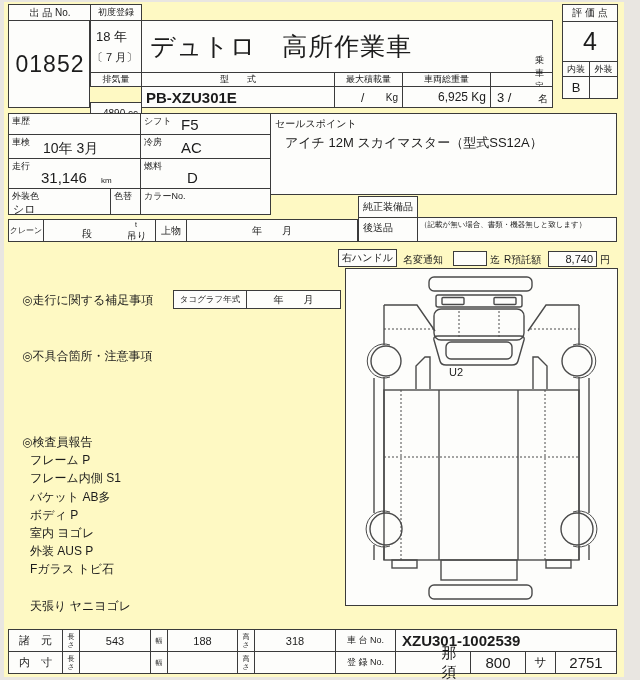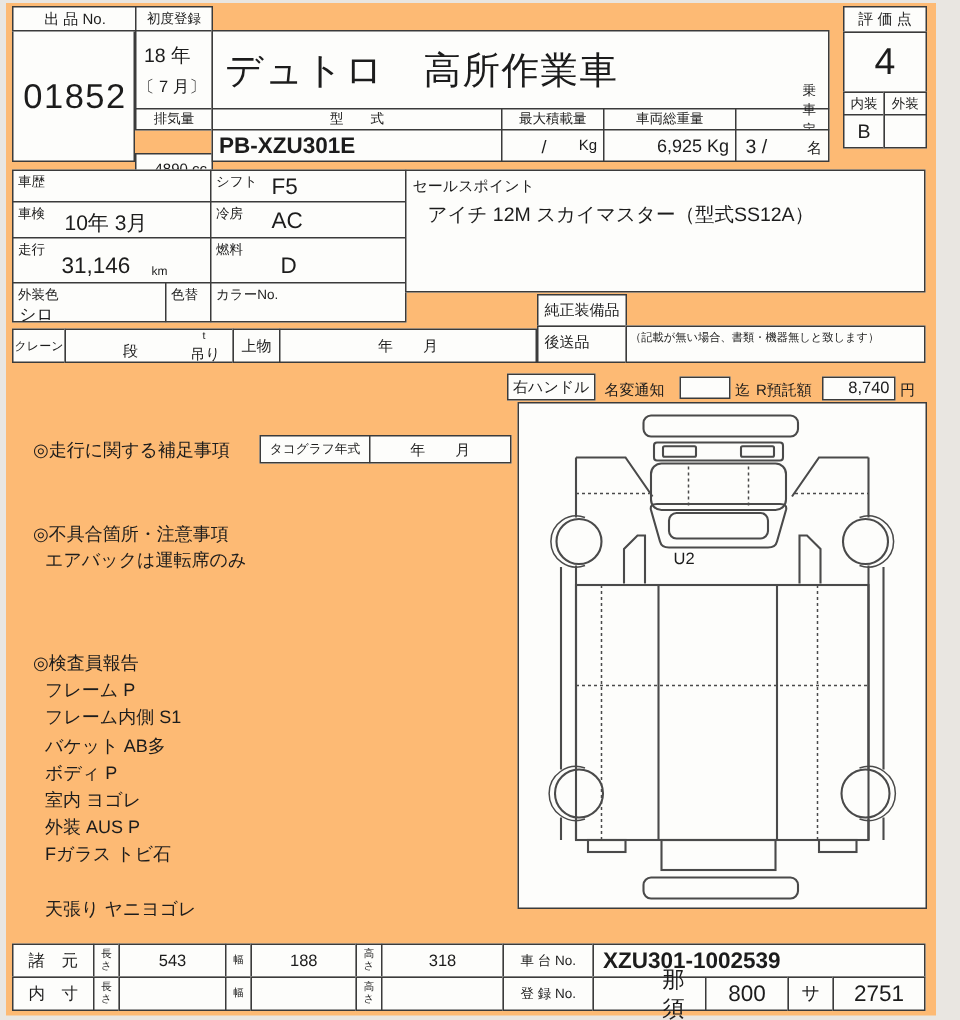--- a/index.html
+++ b/index.html
@@ -3,21 +3,21 @@
 <meta charset="utf-8">
 <style>
   html,body{margin:0;padding:0;}
   body{
     width:640px;height:680px;position:relative;
     background:#e9e6e1;
     font-family:"Liberation Sans","DejaVu Sans",sans-serif;
     color:#1c1c1c;
     -webkit-font-smoothing:antialiased;
   }
-  .sheet{position:absolute;left:4px;top:2px;width:620px;height:675px;background:#fdba74;}
+  .sheet{position:absolute;left:4px;top:2px;width:620px;height:675px;background:#fef9c3;}
   .abs{position:absolute;box-sizing:border-box;}
   .cell{border:1px solid #3b3b3b;background:#fdfdfb;}
   .ctr{display:flex;align-items:center;justify-content:center;}
   .lft{display:flex;align-items:center;justify-content:flex-start;}
   .rgt{display:flex;align-items:center;justify-content:flex-end;}
   .lbl9{font-size:9px;}
   .lbl10{font-size:10px;}
   .v13{font-size:13px;}
   .corner-lbl{position:absolute;left:3px;top:1px;font-size:9px;color:#222;}
   .big-title{font-size:25px;letter-spacing:1px;font-weight:500;}
@@ -136,21 +136,20 @@
   <span class="abs lbl10" style="left:486px;top:251px;">迄</span>
   <span class="abs lbl10" style="left:500px;top:251px;">R預託額</span>
   <div class="abs cell rgt" style="left:544px;top:249px;width:49px;height:16px;font-size:11px;padding-right:3px;">8,740</div>
   <span class="abs lbl10" style="left:596px;top:251px;">円</span>
 
   <span class="abs heading" style="left:18px;top:290px;">◎走行に関する補足事項</span>
   <div class="abs cell ctr" style="left:169px;top:288px;width:74px;height:19px;font-size:8.5px;">タコグラフ年式</div>
   <div class="abs cell ctr lbl10" style="left:242px;top:288px;width:95px;height:19px;">年　　月</div>
 
   <span class="abs heading" style="left:18px;top:346px;">◎不具合箇所・注意事項</span>
-  <span class="abs" style="left:26px;top:363px;font-size:12px;">エアバックは運転席のみ</span>
 
   <span class="abs heading" style="left:18px;top:432px;">◎検査員報告</span>
   <span class="report-line" style="top:450px;">フレーム P</span>
   <span class="report-line" style="top:468px;">フレーム内側 S1</span>
   <span class="report-line" style="top:487px;">バケット AB多</span>
   <span class="report-line" style="top:505px;">ボディ P</span>
   <span class="report-line" style="top:523px;">室内 ヨゴレ</span>
   <span class="report-line" style="top:541px;">外装 AUS P</span>
   <span class="report-line" style="top:559px;">Fガラス トビ石</span>
   <span class="report-line" style="top:578px;margin-top:48px;">シート ヘタリ Tヤブレ</span>

